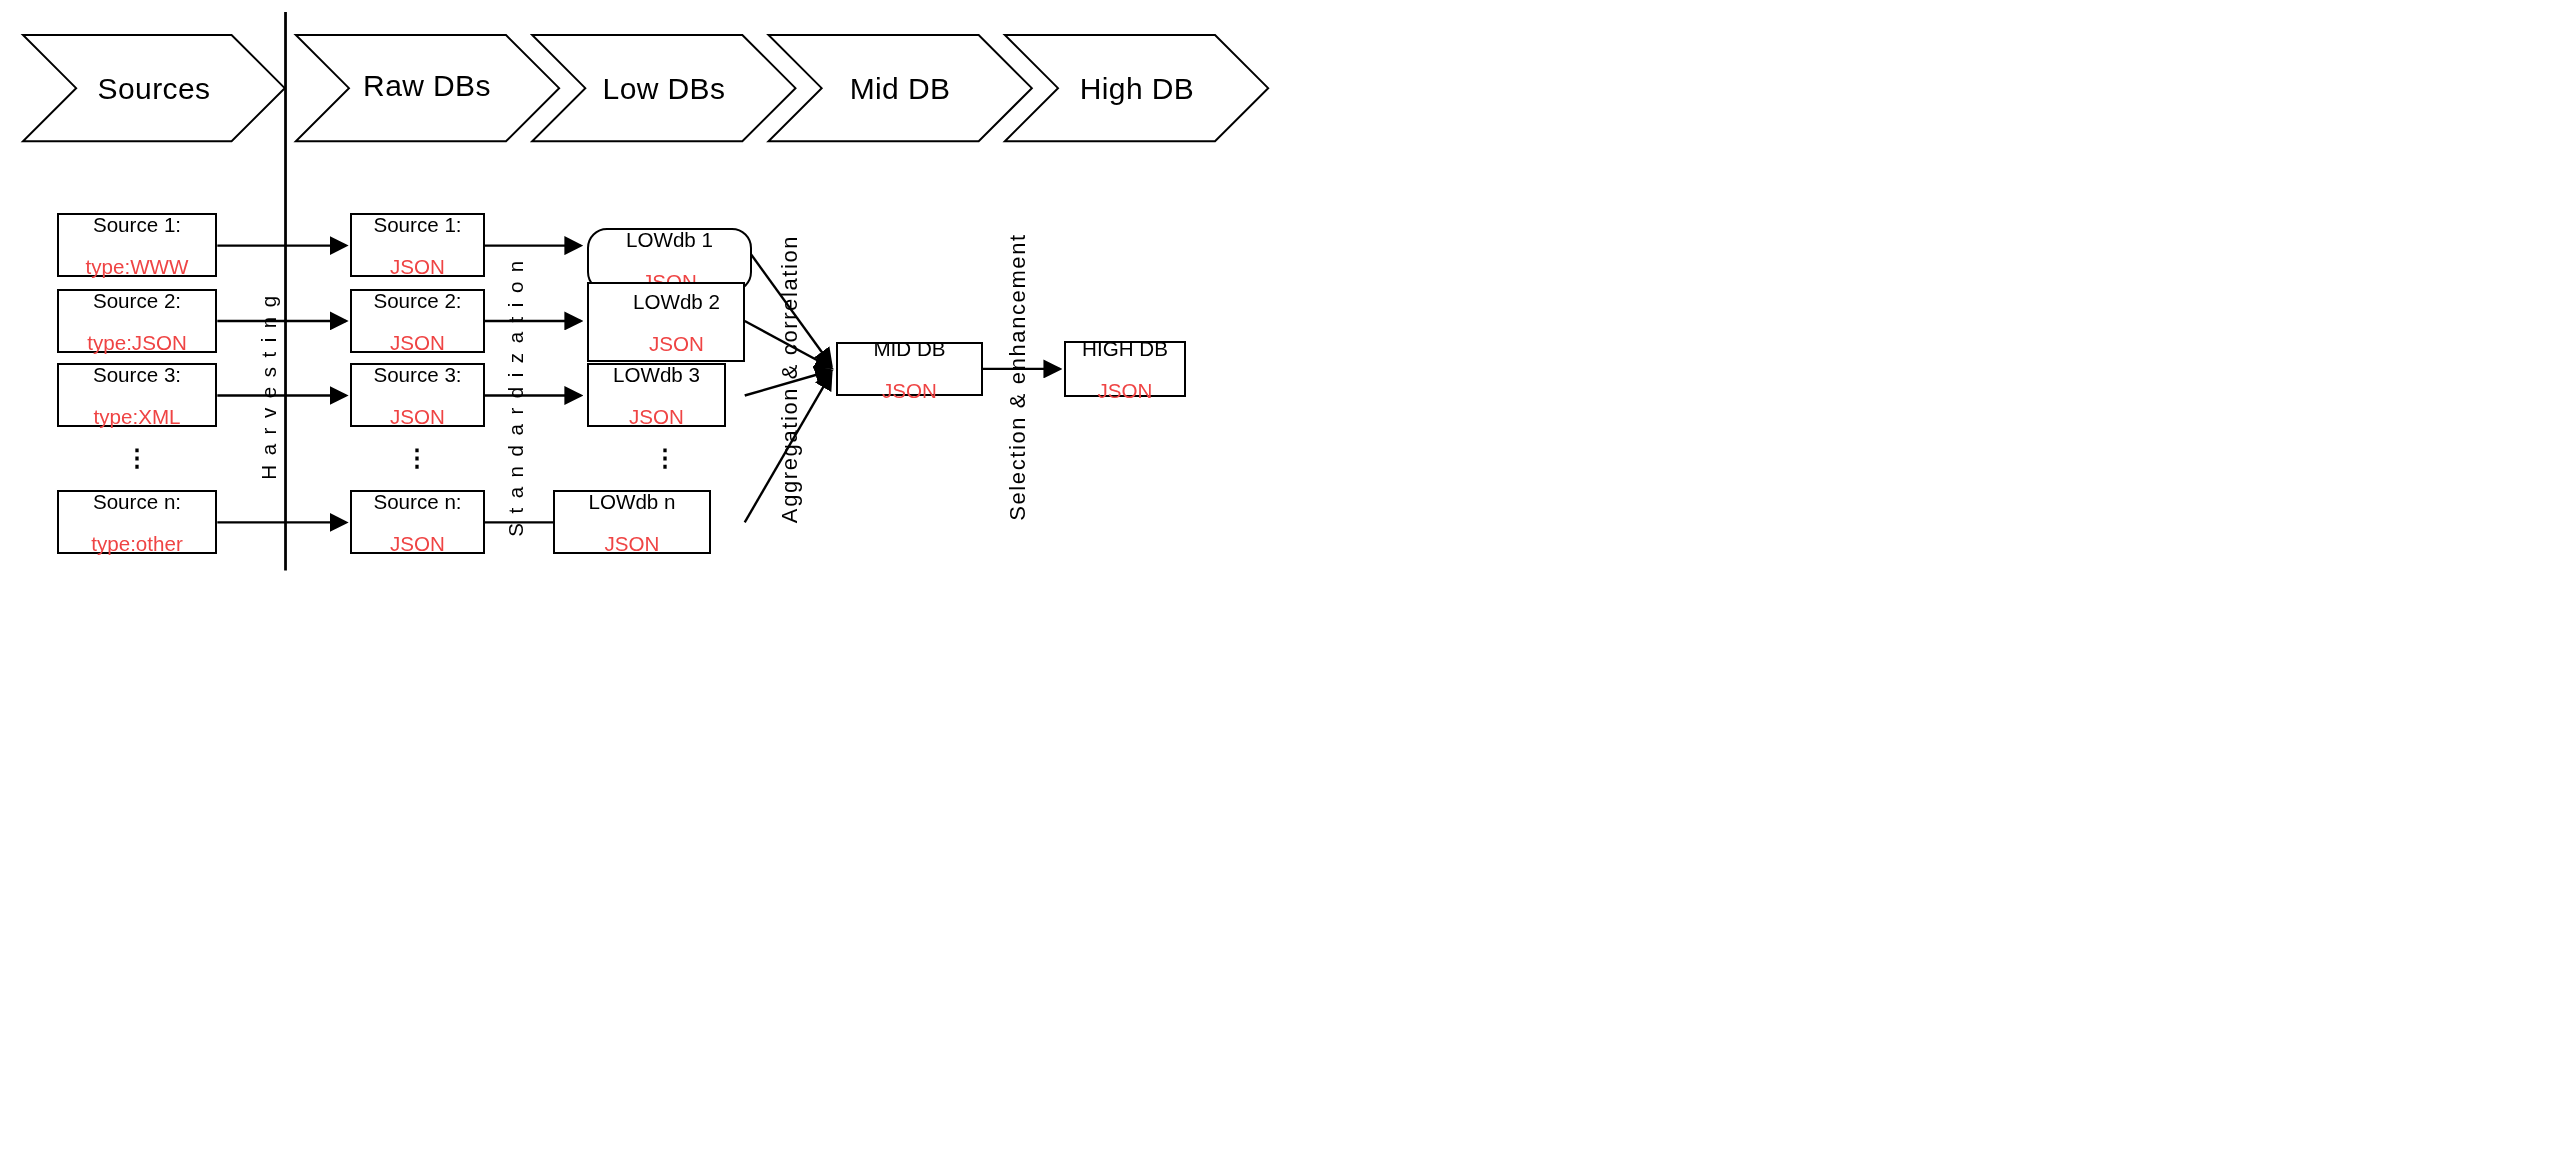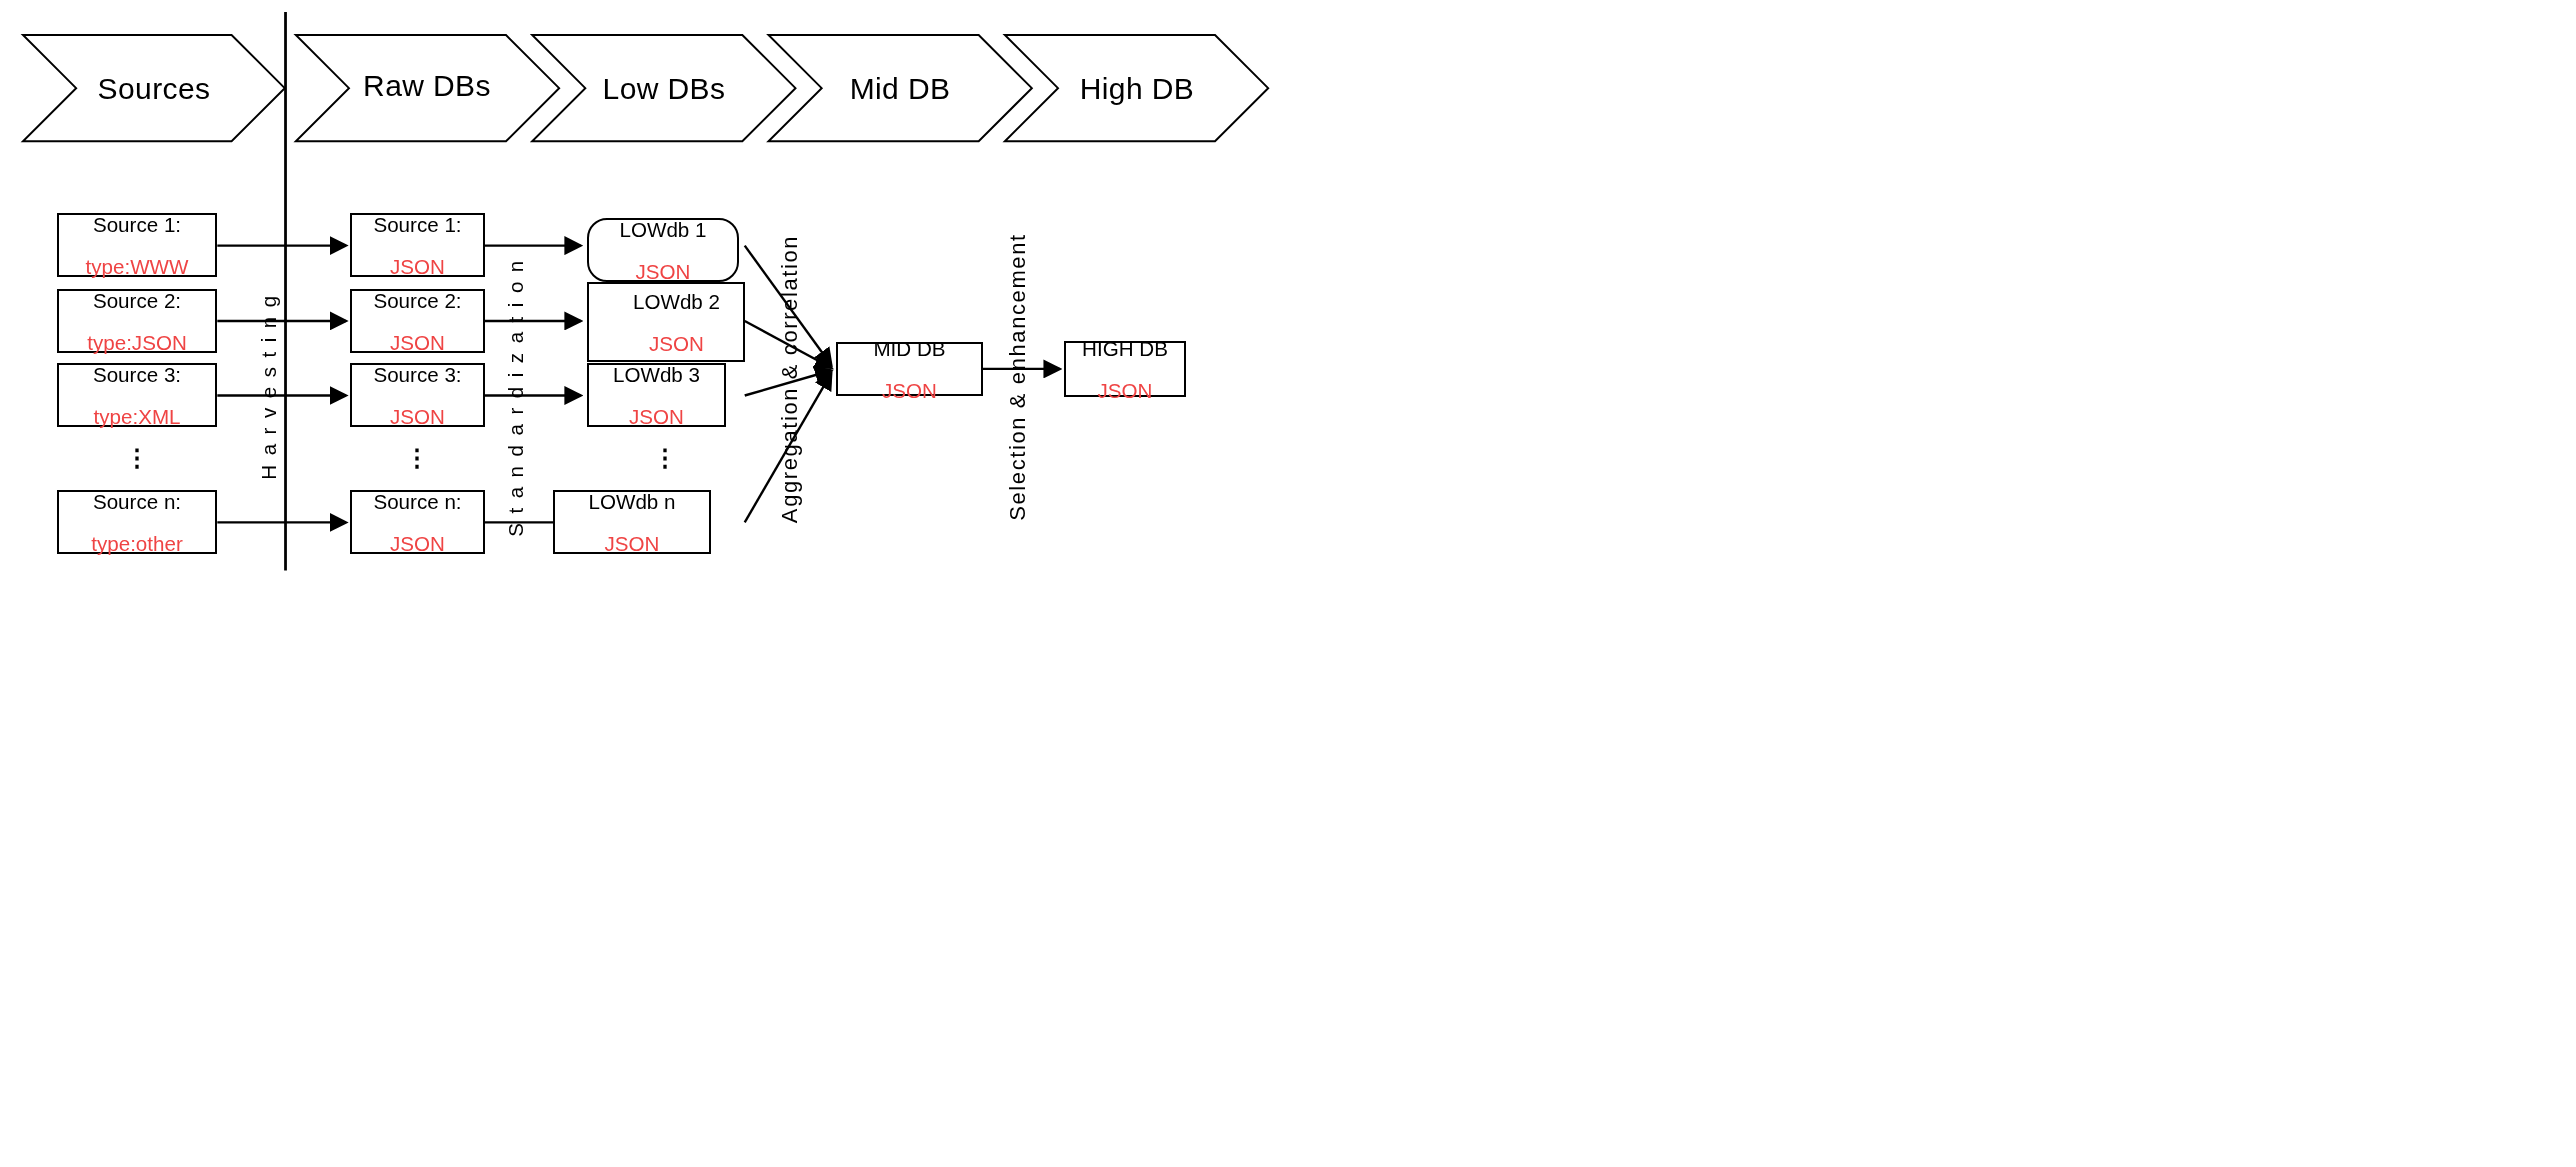--- a/index.html
+++ b/index.html
@@ -132,21 +132,21 @@
     <div class="box" style="left:350px;top:363px;width:135px;height:64px;">
       <div class="box-title">Source 3:</div>
       <div class="box-sub">JSON</div>
     </div>
     <div class="dots" style="left:417px;top:458px;">⋮</div>
     <div class="box" style="left:350px;top:490px;width:135px;height:64px;">
       <div class="box-title">Source n:</div>
       <div class="box-sub">JSON</div>
     </div>
 
-    <div class="box" style="left:587px;top:218px;width:152px;height:64px;border-radius:20px;">
+    <div class="box" style="left:587px;top:228px;width:165px;height:64px;border-radius:20px;">
       <div class="box-title">LOWdb 1</div>
       <div class="box-sub">JSON</div>
     </div>
     <div class="box" style="left:587px;top:282px;width:158px;height:80px;padding-left:21px;">
       <div class="box-title">LOWdb 2</div>
       <div class="box-sub">JSON</div>
     </div>
     <div class="box" style="left:587px;top:363px;width:139px;height:64px;">
       <div class="box-title">LOWdb 3</div>
       <div class="box-sub">JSON</div>

